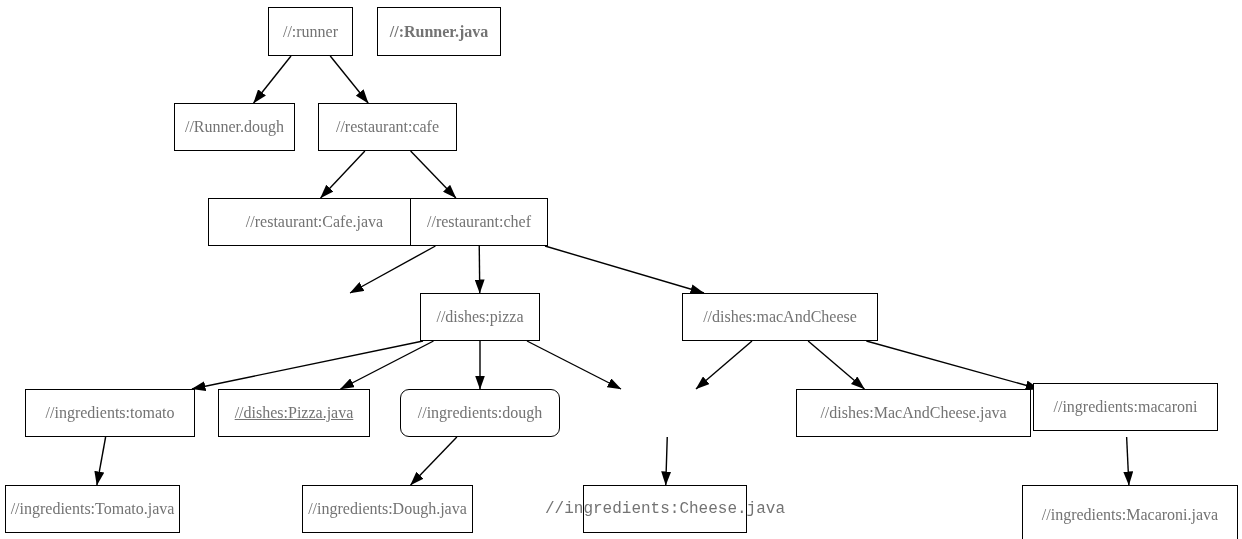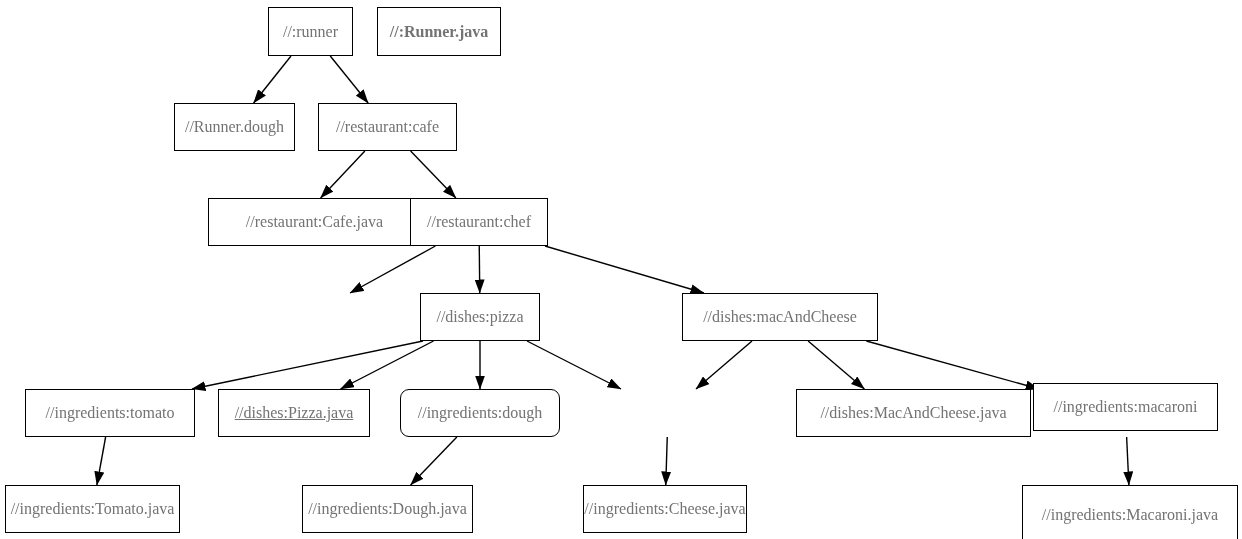--- a/index.html
+++ b/index.html
@@ -109,19 +109,19 @@
     </div>
     <div class="node" style="left: 1033px; top: 383px; width: 185px; height: 48px;">
       <span>//ingredients:macaroni</span>
     </div>
     <div class="node" style="left: 5px; top: 485px; width: 175px; height: 48px;">
       <span>//ingredients:Tomato.java</span>
     </div>
     <div class="node" style="left: 302px; top: 485px; width: 171px; height: 48px;">
       <span>//ingredients:Dough.java</span>
     </div>
-    <div class="node" style="left: 583px; top: 485px; width: 164px; height: 48px;">
+    <div class="node" style="left: 583px; top: 485px; width: 164px; height: 48px; font-family: Liberation Mono, monospace;">
       <span>//ingredients:Cheese.java</span>
     </div>
     <div class="node" style="left: 1022px; top: 485px; width: 216px; height: 60px;">
       <span>//ingredients:Macaroni.java</span>
     </div>
   </div>
 
 </body></html>

